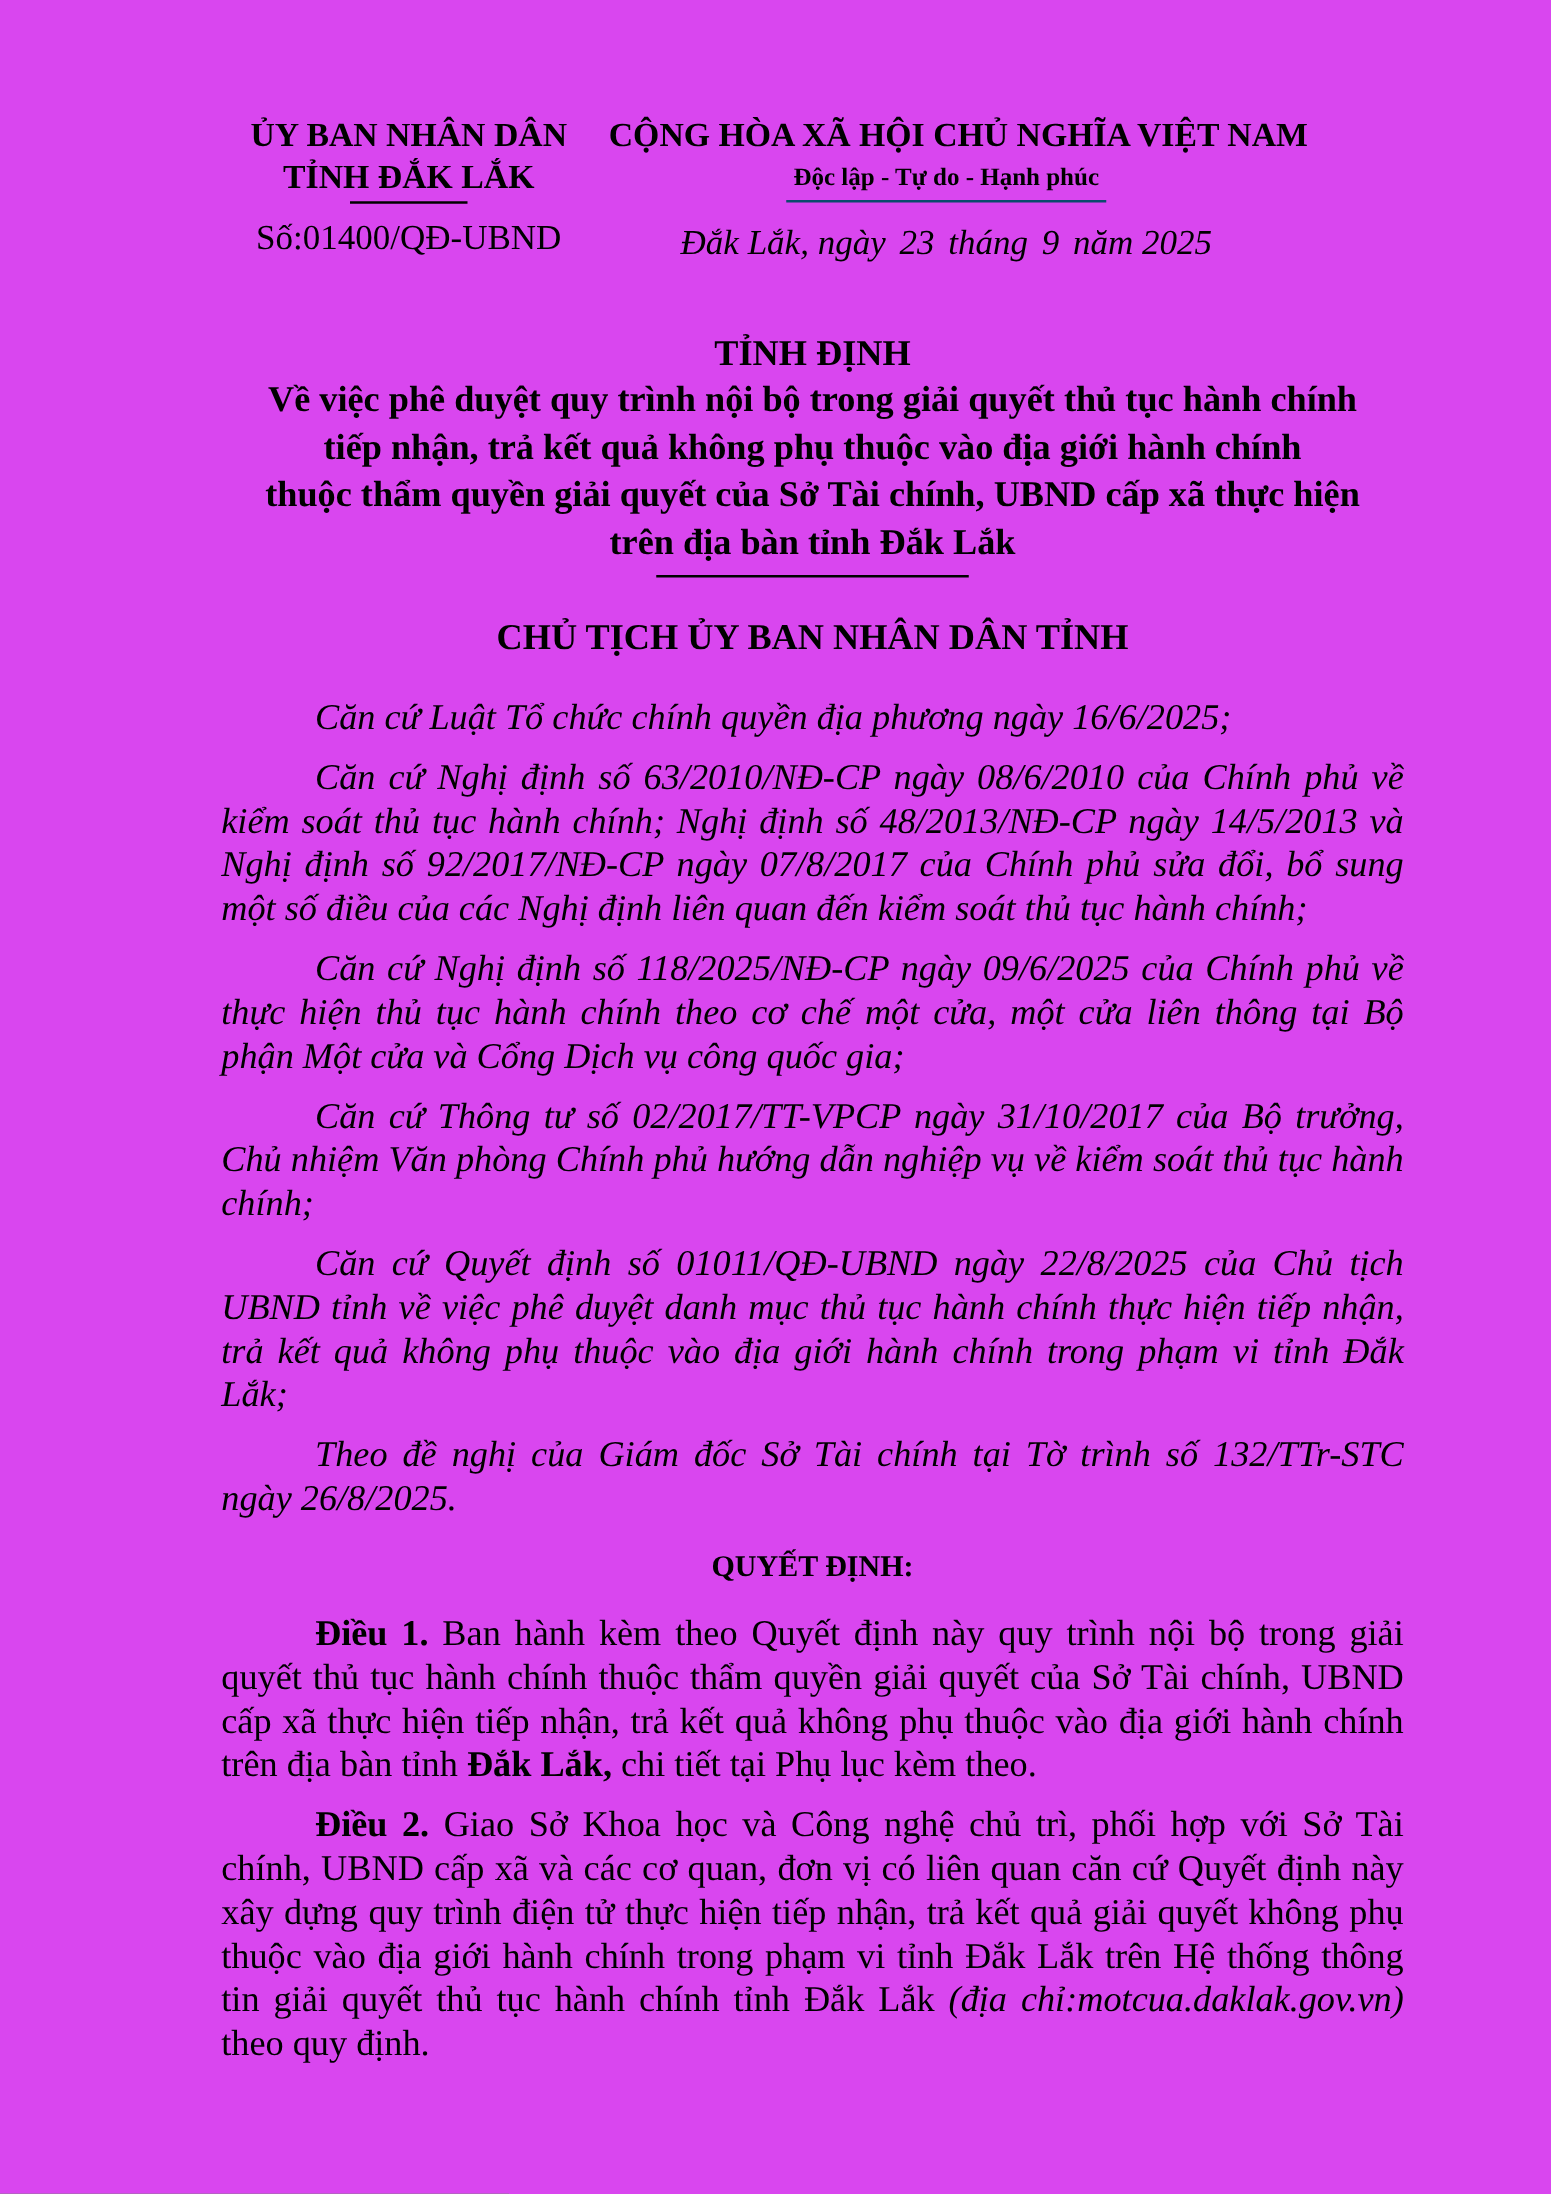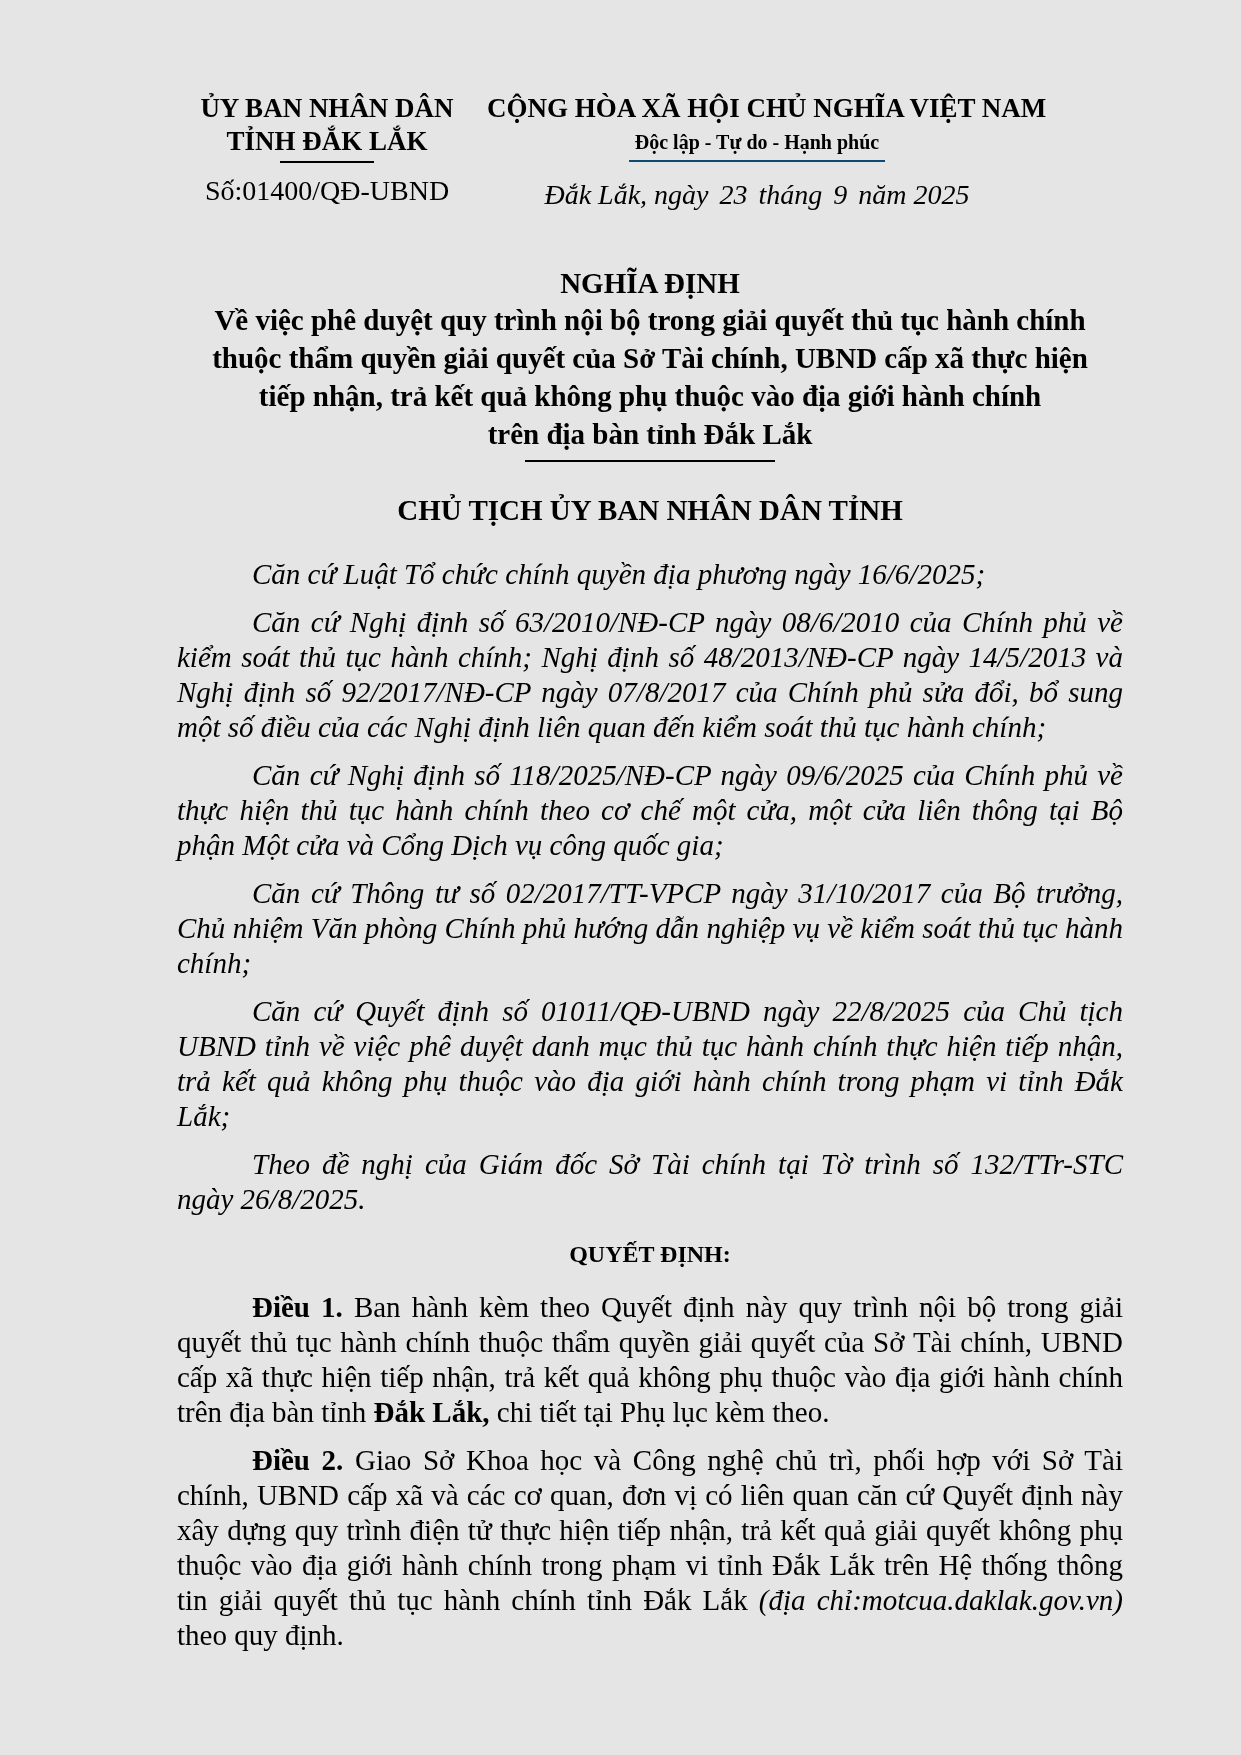--- a/index.html
+++ b/index.html
@@ -1,17 +1,17 @@
 <!DOCTYPE html>
 <html><head>
 <meta charset="utf-8">
 <style>
   html,body { margin:0; padding:0; background:#888; }
   .page {
-    width:1241px; height:1755px; background:#e5e5e5; color:#000000;
+    width:1241px; height:1755px; background:#d946ef; color:#000000;
     font-family:"Liberation Serif","DejaVu Serif",serif;
     position:relative; margin:0 auto; overflow:hidden;
     box-sizing:border-box; padding:92px 118px 0 177px;
   }
   
   .hdr-row { display:flex; align-items:flex-start; }
   .hdr-left { width:300px; text-align:center; flex:0 0 auto; }
   .hdr-right { width:540px; margin-left:10px; text-align:center; flex:0 0 auto; }
   .hdr-org { font-weight:bold; font-size:27px; line-height:33px; }
   .hdr-rule { width:94px; border-top:2px solid #000; margin:3px auto 0; height:0; }
@@ -57,28 +57,28 @@
       <div>
         <span class="hdr-motto">Độc lập - Tự do - Hạnh phúc</span>
       </div>
       <div class="hdr-date">
         <span>Đắk Lắk, ngày</span><span class="date-num">23</span><span>tháng</span><span class="date-num">9</span><span>năm 2025</span>
       </div>
     </div>
   </div>
 
   <div class="title-block">
-    <div class="doc-title">NGHĨA ĐỊNH</div>
+    <div class="doc-title">TỈNH ĐỊNH</div>
     <div>
 
         <div class="subtitle-line">Về việc phê duyệt quy trình nội bộ trong giải quyết thủ tục hành chính</div>
 
+        <div class="subtitle-line">tiếp nhận, trả kết quả không phụ thuộc vào địa giới hành chính</div>
+
         <div class="subtitle-line">thuộc thẩm quyền giải quyết của Sở Tài chính, UBND cấp xã thực hiện</div>
-
-        <div class="subtitle-line">tiếp nhận, trả kết quả không phụ thuộc vào địa giới hành chính</div>
 
         <div class="subtitle-line">trên địa bàn tỉnh Đắk Lắk</div>
       </div>
     <div class="title-rule"></div>
     <div class="issuer">CHỦ TỊCH ỦY BAN NHÂN DÂN TỈNH</div>
   </div>
 
   <div class="doc-body">
     <div>
 

